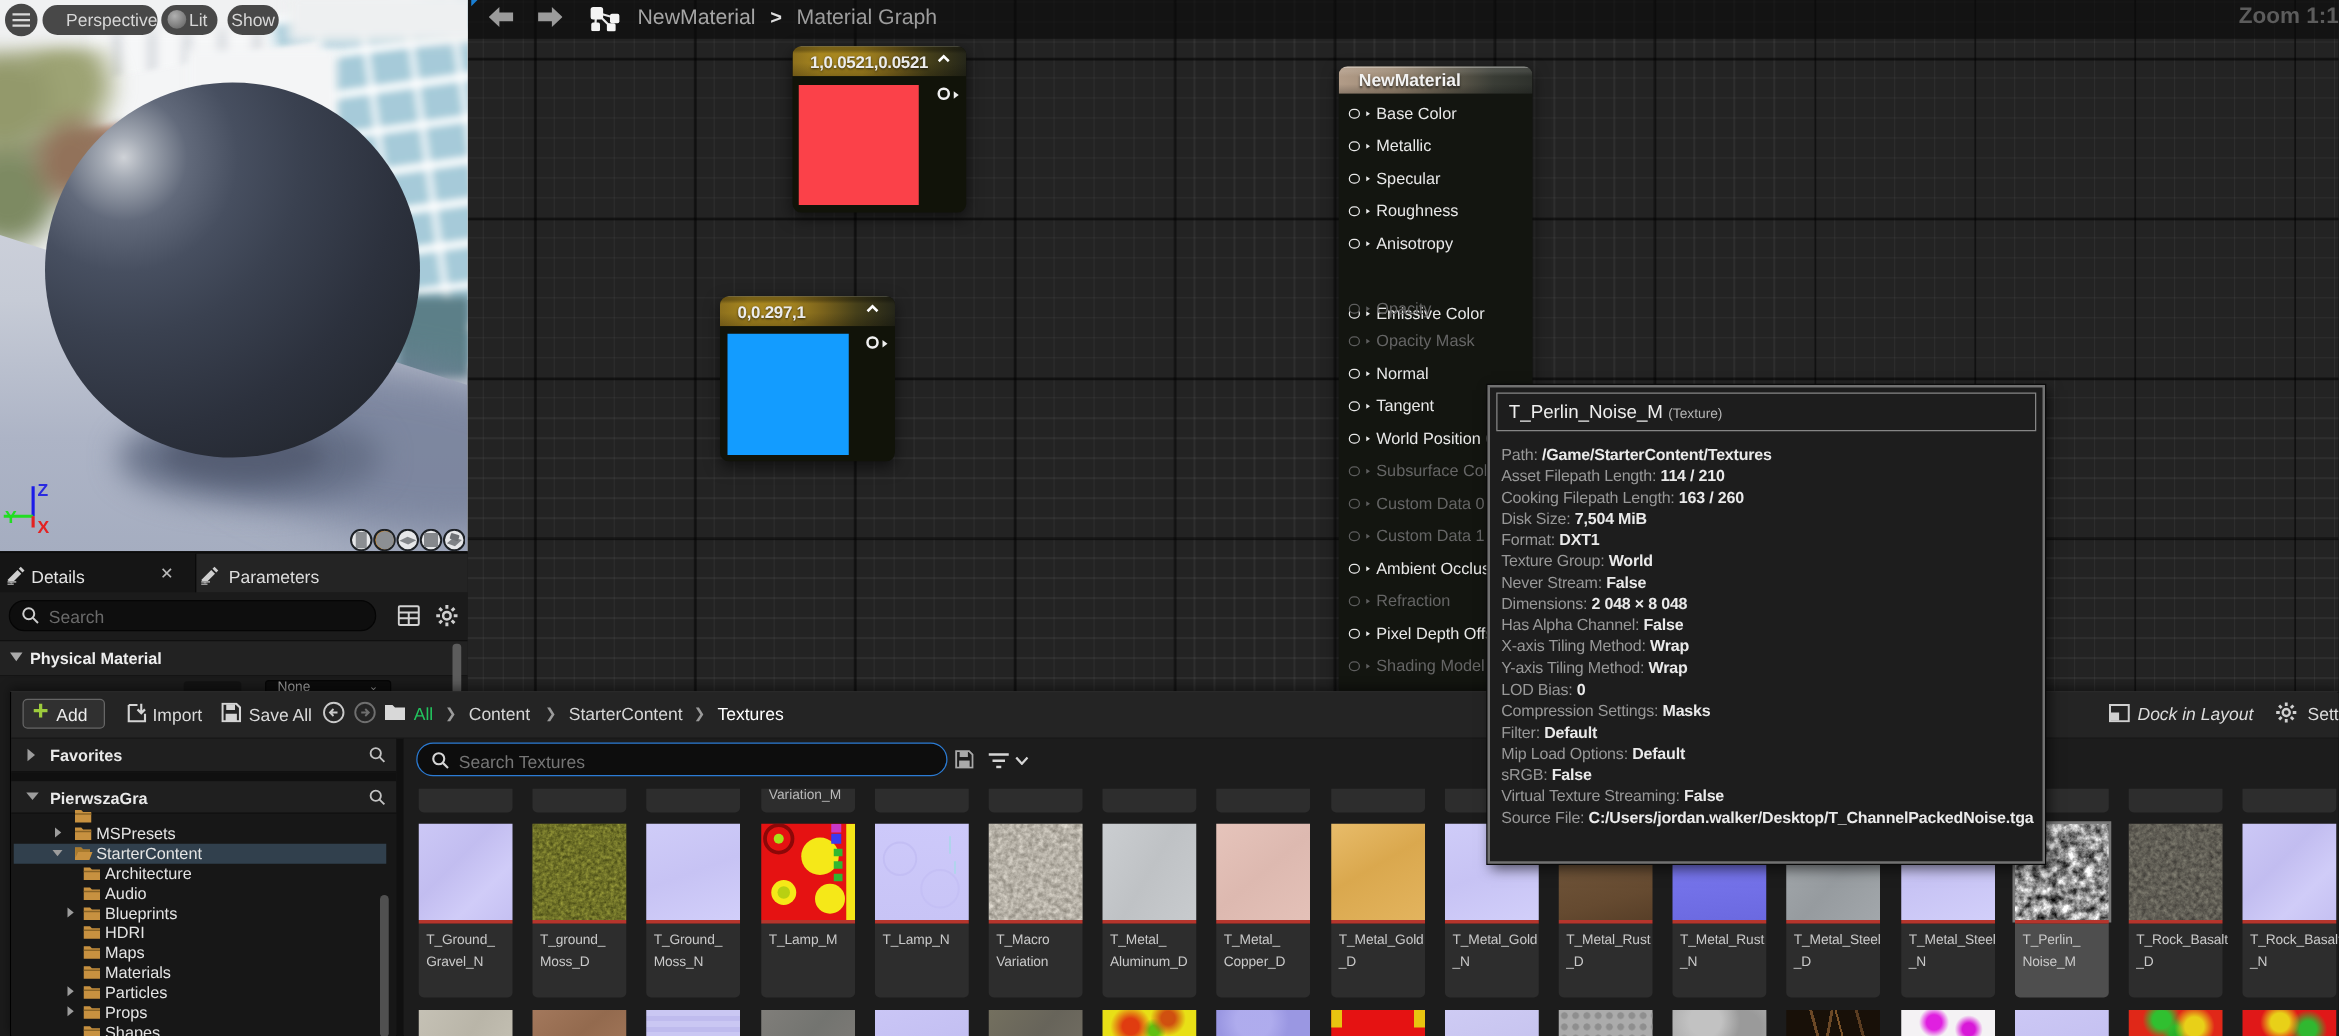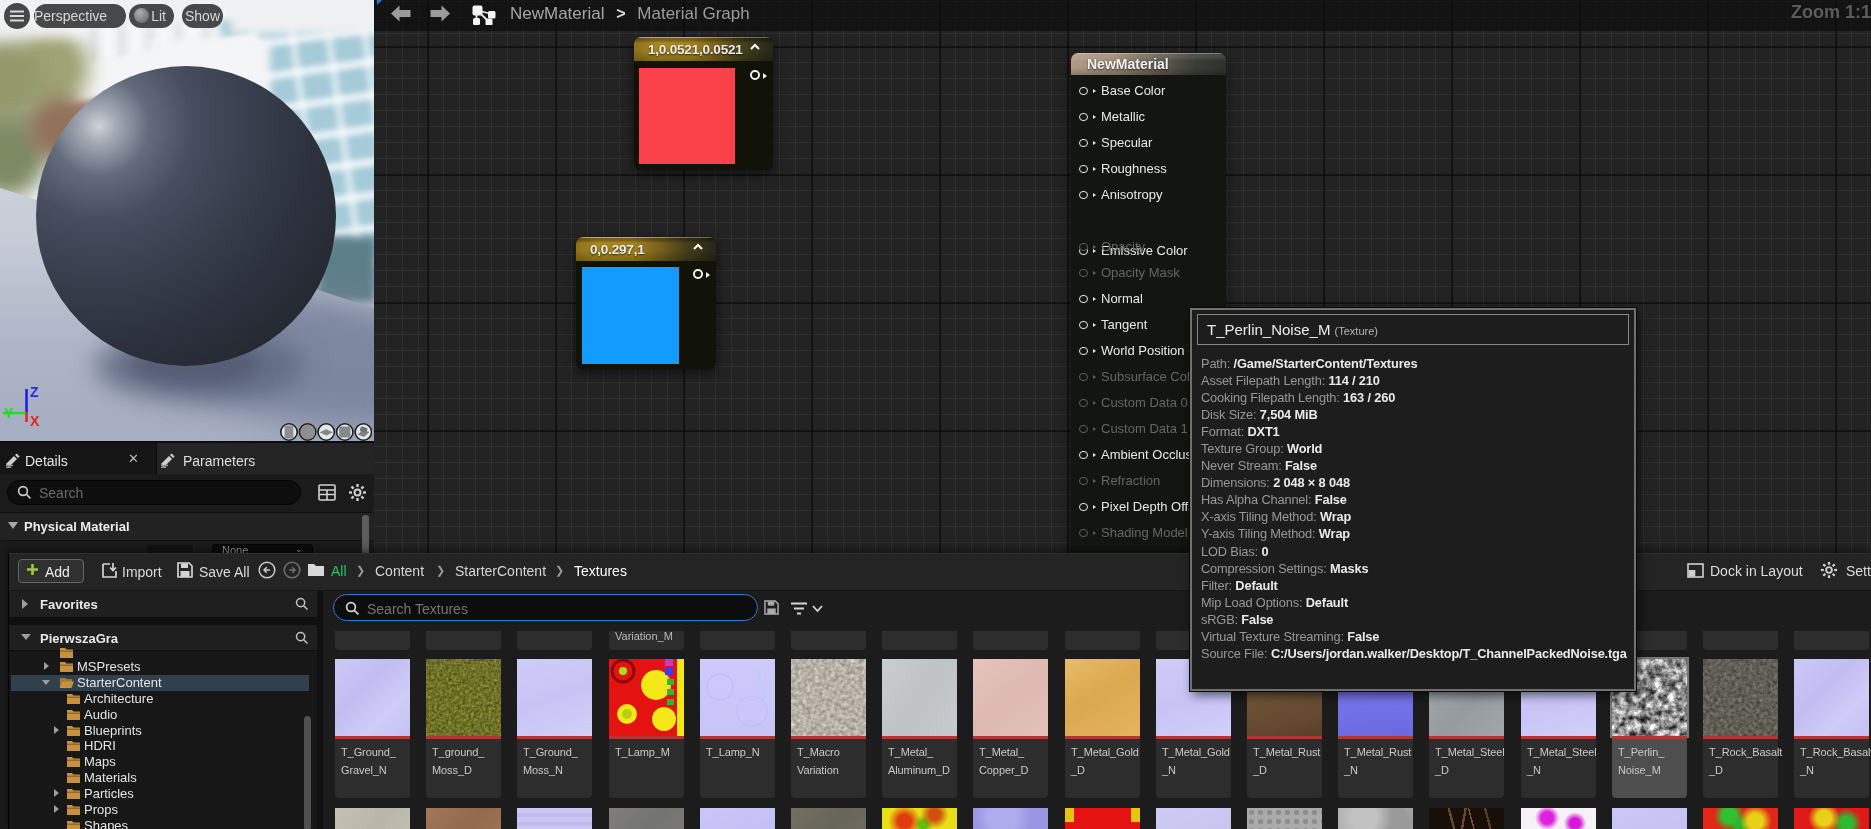--- a/index.html
+++ b/index.html
@@ -284,21 +284,21 @@
       <circle cx="83.4" cy="9" r="8.2" fill="#e6e7e9" stroke="#1d2126" stroke-width="1.6"></circle>
       <path d="M77.5 11.5 L83 7 L89.5 9 L84 14 Z" fill="#7f8286"></path>
       <rect x="80" y="4" width="7" height="5" rx="1" fill="#6e7175" transform="rotate(18 83 7)"></rect>
     </svg>
 
     <div class="abs" style="left:4px;top:3px;width:26px;height:26px;border-radius:50%;background:rgba(56,56,56,0.92);"></div>
     <svg class="abs" style="left:9px;top:9px;" width="16" height="14" viewBox="0 0 16 14">
       <path d="M1 2.5 H15 M1 7 H15 M1 11.5 H15" stroke="#d9d9d9" stroke-width="1.8"></path>
     </svg>
     <div class="abs" style="left:34px;top:4px;width:92px;height:24px;border-radius:12px;background:rgba(58,58,58,0.92);
-      color:#d7d7d7;font-size:14px;line-height:24px;text-align:left;">Perspective</div>
+      color:#d7d7d7;font-size:14px;line-height:24px;text-align:right;">Perspective</div>
     <div class="abs" style="left:129px;top:4px;width:45px;height:24px;border-radius:12px;background:rgba(58,58,58,0.92);
       color:#d7d7d7;font-size:14px;line-height:24px;text-align:right;padding-right:8px;">Lit</div>
     <div class="abs" style="left:134px;top:8px;width:15px;height:15px;border-radius:50%;background:radial-gradient(circle at 38% 32%,#b0b0b0,#5c5c5c);"></div>
     <div class="abs" style="left:182px;top:4px;width:41px;height:24px;border-radius:12px;background:rgba(58,58,58,0.92);
       color:#d7d7d7;font-size:14px;line-height:24px;text-align:center;">Show</div>
   </div>
 
   <div id="details" class="abs">
     <div class="abs" style="left:0;top:0;width:374px;height:2px;background:#0c0c0c;"></div>
 
@@ -389,21 +389,21 @@
     <div class="abs" style="left:347px;top:10px;font-size:11px;color:#9a9a9a;">❯</div>
     <div class="abs" style="left:366px;top:9px;font-size:14px;color:#d6d6d6;">Content</div>
     <div class="abs" style="left:427px;top:10px;font-size:11px;color:#9a9a9a;">❯</div>
     <div class="abs" style="left:446px;top:9px;font-size:14px;color:#d6d6d6;">StarterContent</div>
     <div class="abs" style="left:546px;top:10px;font-size:11px;color:#9a9a9a;">❯</div>
     <div class="abs" style="left:565px;top:9px;font-size:14px;color:#ffffff;">Textures</div>
     <svg class="abs" style="left:1678px;top:9px;" width="17" height="15" viewBox="0 0 17 15">
         <rect x="1" y="1" width="15" height="13" fill="none" stroke="#d0d0d0" stroke-width="1.6"></rect>
         <rect x="1.8" y="7" width="6.5" height="6.5" fill="#d0d0d0"></rect>
       </svg>
-    <div class="abs" style="left:1701px;top:9px;font-size:14px;color:#dcdcdc;">Dock in Layout</div>
+    <div class="abs" style="left:1701px;top:9px;font-size:14px;color:#dcdcdc;font-style:italic;">Dock in Layout</div>
     <svg class="abs" style="left:1811px;top:7px;" width="18" height="18" viewBox="0 0 19 19">
         <circle cx="9.5" cy="9.5" r="3" fill="none" stroke="#cfcfcf" stroke-width="2"></circle>
         <g stroke="#cfcfcf" stroke-width="2.4">
           <line x1="9.5" y1="1" x2="9.5" y2="4"></line>
           <line x1="9.5" y1="15" x2="9.5" y2="18"></line>
           <line x1="1" y1="9.5" x2="4" y2="9.5"></line>
           <line x1="15" y1="9.5" x2="18" y2="9.5"></line>
           <line x1="3.5" y1="3.5" x2="5.6" y2="5.6"></line>
           <line x1="13.4" y1="13.4" x2="15.5" y2="15.5"></line>
           <line x1="3.5" y1="15.5" x2="5.6" y2="13.4"></line>

